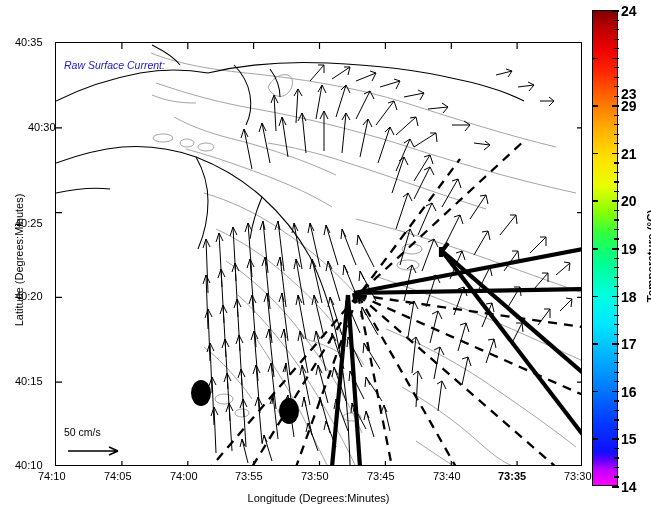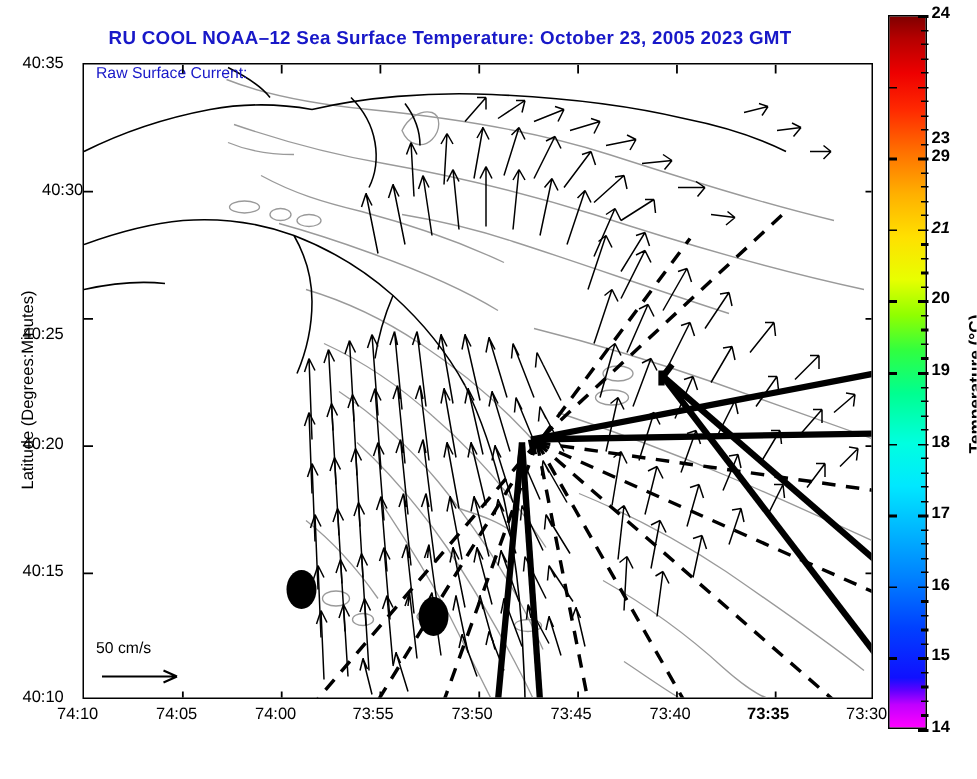--- a/index.html
+++ b/index.html
@@ -40,32 +40,31 @@
           #ff00ff 0%, #c000ff 3.2%, #6000ff 5.2%,
           #1010ff 7%, #0040ff 14%, #0080ff 21%,
           #00b0ff 27%, #00e8ff 34%, #00ffe0 40%,
           #00ff90 47%, #30ff40 53%, #90ff00 58%,
           #e8ff00 63%, #ffe000 69%, #ffb000 75%,
           #ff7000 81%, #ff2800 87%, #ee0000 92%,
           #b40000 97%, #800000 100%);}
   .cb-tick{position:absolute;left:612px;width:7px;height:1.6px;background:#000;}
   .cb-minor{position:absolute;left:614px;width:5px;height:1.3px;background:#000;}
   .cb-tickL{position:absolute;left:592px;width:6px;height:1.6px;background:#000;}
-  .cb-lab{position:absolute;left:621px;font-size:11px;font-weight:bold;
+  .cb-lab{position:absolute;left:621px;font-size:14px;font-weight:bold;
           color:#000;white-space:nowrap;}
   .cb-title{position:absolute;left:586px;top:250px;width:130px;
             text-align:center;font-size:11.5px;font-weight:bold;color:#000;
             transform:rotate(-90deg);transform-origin:center;white-space:nowrap;}
 </style>
 </head>
 <body>
 
 <div id="root">
 
-  <div class="title">RU COOL  NOAA–12  Sea Surface Temperature:  October 23, 2005 2023 GMT</div>
 
   <div id="plot">
     <div id="clip">
 
       <svg width="527" height="424" viewBox="0 0 527 424" style="position:absolute;left:0;top:0;">
 
         <g stroke="#9a9a9a" stroke-width="0.9" fill="none">
           <path d="M95,10 C120,20 150,26 190,30 C240,35 300,44 350,60 C400,76 450,92 500,104"></path>
           <path d="M100,40 C135,52 165,60 200,66 C245,74 295,86 340,100 C395,118 455,136 520,150"></path>
           <path d="M118,74 C140,86 160,92 185,98 C215,106 250,118 280,132"></path>
@@ -293,21 +292,21 @@
           <path d="M306,248 L404,116"></path>
           <path d="M306,248 L470,96"></path>
         </g>
 
         <g fill="#000000">
           <ellipse cx="145" cy="350" rx="10" ry="13"></ellipse>
           <ellipse cx="233" cy="368" rx="10" ry="13"></ellipse>
         </g>
       </svg>
 
-      <div class="annot" style="top:0;">Raw Surface Current:</div>
+      <div class="annot" style="top:16px;font-style:italic;">Raw Surface Current:</div>
 
       <div class="scale-text">50 cm/s</div>
       <svg width="70" height="16" viewBox="0 0 70 16" style="position:absolute;left:10px;top:400px;">
         <path d="M2,8 L52,8 M52,8 L43,4 M52,8 L43,12" stroke="#000" stroke-width="1.4" fill="none"></path>
       </svg>
 
       <svg width="527" height="424" viewBox="0 0 527 424" style="position:absolute;left:0;top:0;pointer-events:none;">
         <g stroke="#000" stroke-width="1.2">
           <path d="M0,0 M65.9,0 L65.9,6 M131.8,0 L131.8,6 M197.6,0 L197.6,6
                    M263.5,0 L263.5,6 M329.4,0 L329.4,6 M395.3,0 L395.3,6
@@ -336,20 +335,21 @@
     <div class="xtxt" style="left:104px;top:470px;">74:05</div>
     <div class="xtxt" style="left:170px;top:470px;">74:00</div>
     <div class="xtxt" style="left:235px;top:470px;">73:55</div>
     <div class="xtxt" style="left:301px;top:470px;">73:50</div>
     <div class="xtxt" style="left:367px;top:470px;">73:45</div>
     <div class="xtxt" style="left:433px;top:470px;">73:40</div>
     <div class="xtxt" style="left:498px;top:470px;font-weight:bold;">73:35</div>
     <div class="xtxt" style="left:564px;top:470px;">73:30</div>
   </div>
 
+  <div class="axis-title-x">Longitude (Degrees:Minutes)</div>
   <div class="axis-title-y">Latitude (Degrees:Minutes)</div>
 
   <div id="cbar"></div>
 
   <div class="cb-tick" style="top:10px;"></div>
   <div class="cb-tick" style="top:57.6px;"></div>
   <div class="cb-tick" style="top:105.2px;"></div>
   <div class="cb-tick" style="top:152.8px;"></div>
   <div class="cb-tick" style="top:200.4px;"></div>
   <div class="cb-tick" style="top:248px;"></div>
@@ -406,21 +406,21 @@
     <div class="cb-tickL" style="top:200.4px;"></div>
   <div class="cb-tickL" style="top:248px;"></div>
     <div class="cb-tickL" style="top:295.6px;"></div>
   <div class="cb-tickL" style="top:343.2px;"></div>
     <div class="cb-tickL" style="top:390.8px;"></div>
   <div class="cb-tickL" style="top:438.4px;"></div>
 
   <div class="cb-lab" style="top:3px;">24</div>
   <div class="cb-lab" style="top:38px;margin-top:48px;">23</div>
   <div class="cb-lab" style="top:98.2px;">29</div>
-  <div class="cb-lab" style="top:145.8px;font-style:italic;">21</div>
+  <div class="cb-lab" style="top:145.8px;">21</div>
   <div class="cb-lab" style="top:193.4px;">20</div>
   <div class="cb-lab" style="top:241px;">19</div>
   <div class="cb-lab" style="top:288.6px;">18</div>
   <div class="cb-lab" style="top:336.2px;">17</div>
   <div class="cb-lab" style="top:383.8px;">16</div>
   <div class="cb-lab" style="top:431.4px;">15</div>
   <div class="cb-lab" style="top:479px;">14</div>
 
   <div class="cb-title">Temperature (°C)</div>
 

